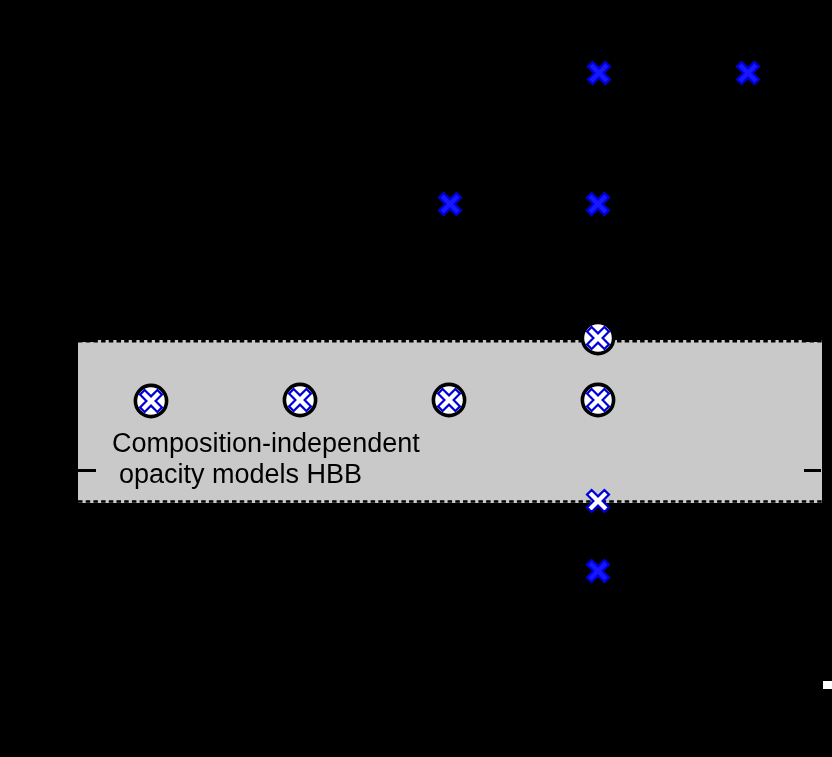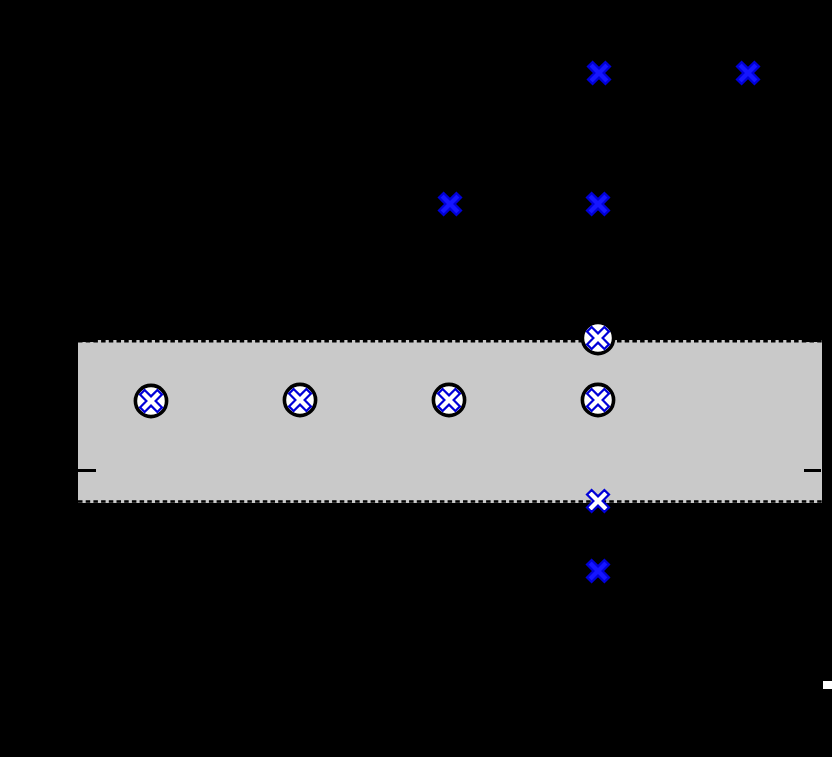--- a/index.html
+++ b/index.html
@@ -67,13 +67,17 @@
       <g transform="translate(449,400)">
         <circle cx="0" cy="0" r="15.6" fill="#ffffff" stroke="#000000" stroke-width="3.6"></circle>
         <path d="M0,-4.6 L6.4,-11 L11,-6.4 L4.6,0 L11,6.4 L6.4,11 L0,4.6 L-6.4,11 L-11,6.4 L-4.6,0 L-11,-6.4 L-6.4,-11 Z" fill="#ffffff" stroke="#0000d8" stroke-width="2.2" stroke-linejoin="miter"></path>
       </g>
       <g transform="translate(598,400)">
         <circle cx="0" cy="0" r="15.6" fill="#ffffff" stroke="#000000" stroke-width="3.6"></circle>
         <path d="M0,-4.6 L6.4,-11 L11,-6.4 L4.6,0 L11,6.4 L6.4,11 L0,4.6 L-6.4,11 L-11,6.4 L-4.6,0 L-11,-6.4 L-6.4,-11 Z" fill="#ffffff" stroke="#0000d8" stroke-width="2.2" stroke-linejoin="miter"></path>
       </g>
       <rect x="823" y="681" width="9" height="8" fill="#ffffff"></rect>
     </svg>
+  <div class="band-label">
+    <div class="line1">Composition-independent</div>
+    <div class="line2">opacity models HBB</div>
+  </div>
 </div>
 
 </body></html>

